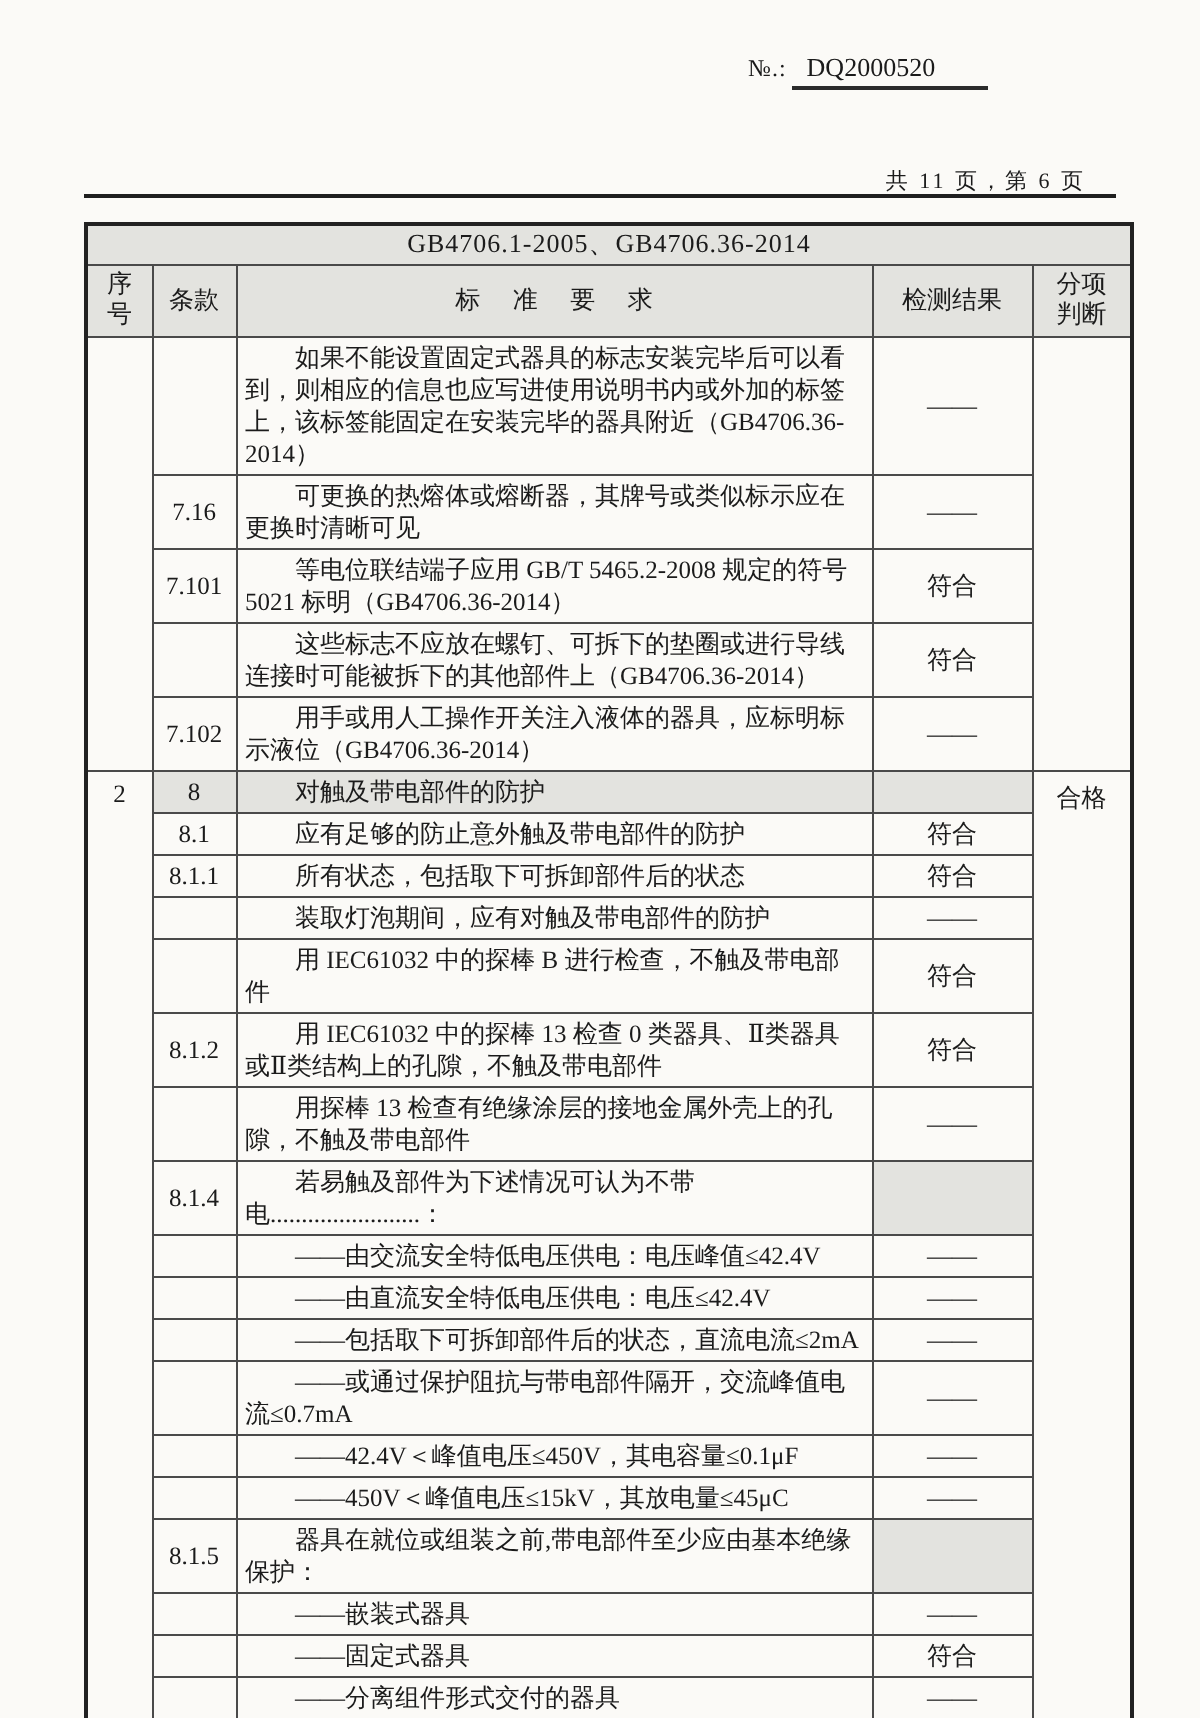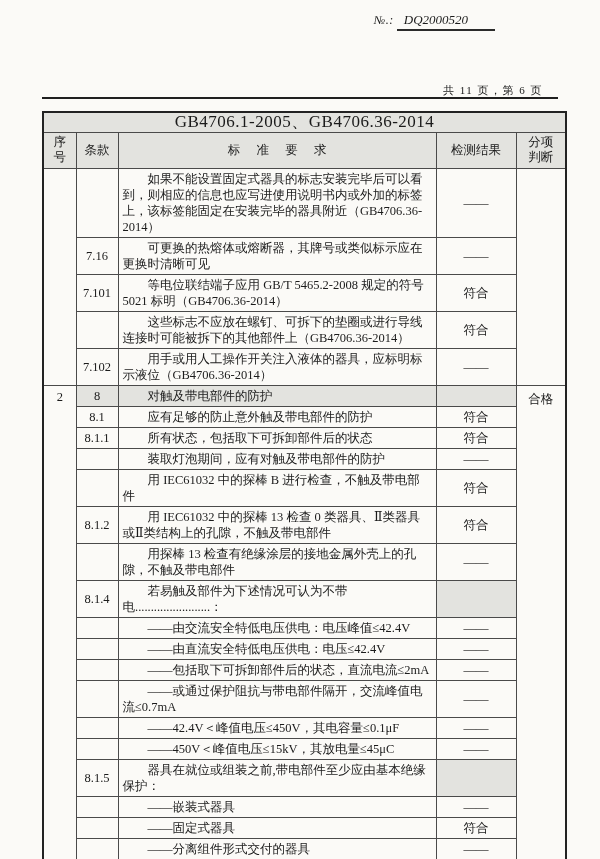--- a/index.html
+++ b/index.html
@@ -1,39 +1,39 @@
 <!DOCTYPE html>
 <html style="--shade: #e3e3df; --paper: #fbfaf7;"><head>
 <meta charset="utf-8">
 <style>
   :root { --shade:#e3e3df; --paper:#fbfaf7; --ink:#1b1b1b; --line:#4a4a4a; }
   * { margin:0; padding:0; box-sizing:border-box; }
   html,body { width:600px; height:859px; background:var(--paper); }
   body { font-family:"Liberation Serif","DejaVu Serif",serif; color:var(--ink); }
   .page { position:relative; width:600px; height:859px; overflow:hidden; }
 
-  .report-no { position:absolute; top:12px; left:374px; font-size:12px; white-space:nowrap;font-style:italic; }
+  .report-no { position:absolute; top:26px; left:374px; font-size:12px; white-space:nowrap; }
   .report-no .label { letter-spacing:0.5px; }
   .report-no .value { display:inline-block; min-width:98px; border-bottom:2px solid #2b2b2b;
                       padding:0 24px 1px 7px; font-size:13px; }
 
   .page-title { position:absolute; top:50px; left:0; width:100%; text-align:center;
                 font-size:28px; font-weight:bold; letter-spacing:7px; text-indent:7px; color:#111; }
 
   .page-count { position:absolute; top:83px; right:57px; font-size:11px; letter-spacing:1.5px; }
 
   .head-rule { position:absolute; top:97px; left:42px; width:516px; height:2px; background:#1f1f1f; }
 
   table.report { position:absolute; top:111px; left:42px; width:523px;
                  border-collapse:collapse; table-layout:fixed;
                  font-size:12.5px; line-height:16px; border:2px solid #222; }
   .report td { border:1px solid var(--line); padding:1px 3px; vertical-align:middle;
                overflow:hidden; }
   .shaded { background:var(--shade); }
-  .std-header td { text-align:center; height:20px; font-size:17px; letter-spacing:0.5px; }
+  .std-header td { text-align:center; height:20px; font-size:13px; letter-spacing:0.5px; }
   .col-header td { text-align:center; height:36px; }
   .w1 { display:inline-block; width:15px; line-height:15px; }
   .w2 { display:inline-block; width:30px; line-height:15px; }
   .req-head { letter-spacing:1.3em; text-indent:1.3em; display:inline-block; }
   td.seq   { text-align:center; vertical-align:top; padding-top:3px; }
   td.clause{ text-align:center; }
   td.req   { text-indent:2em; padding:2px 6px 2px 4px; text-align:left; }
   td.result{ text-align:center; letter-spacing:0; }
   td.judge { text-align:center; vertical-align:top; padding-top:5px; }
 </style>

